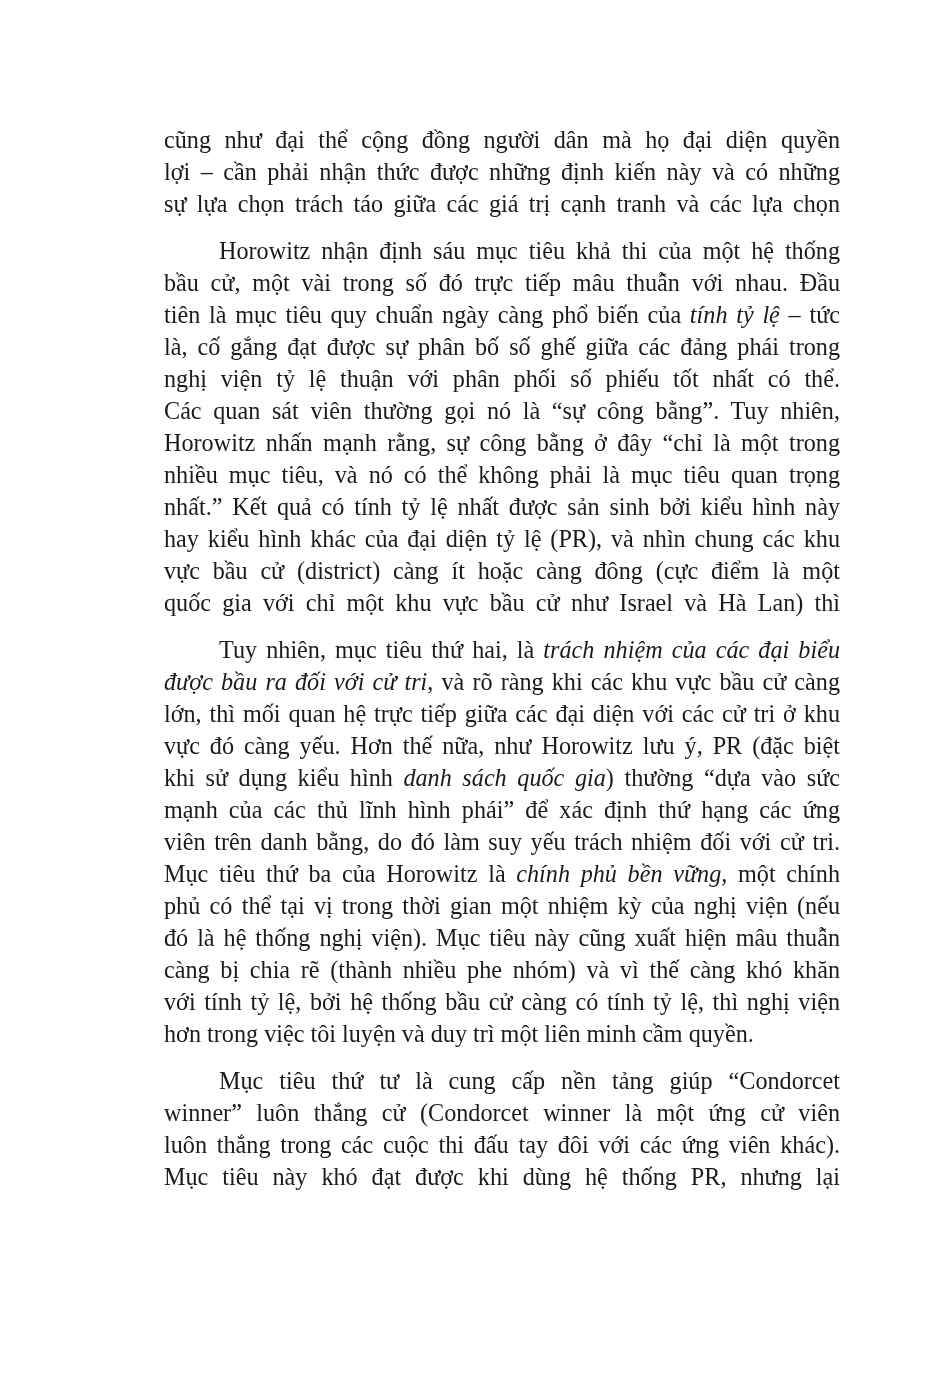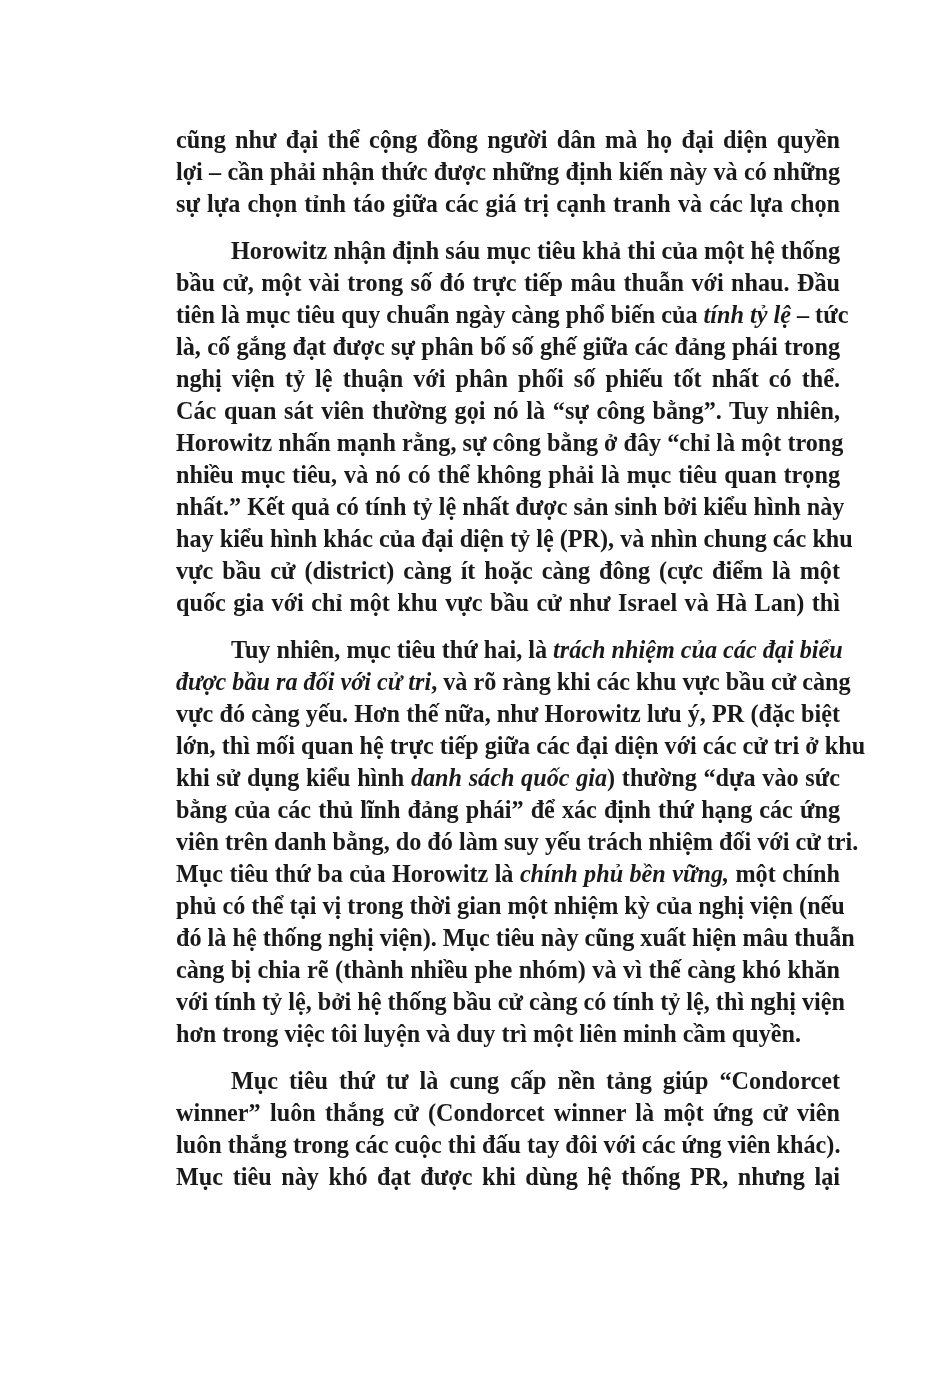--- a/index.html
+++ b/index.html
@@ -8,63 +8,62 @@
       position: absolute;
       left: 160px;
       top: 124px;
       width: 680px;
       font-family: "Liberation Serif", "DejaVu Serif", serif;
       font-size: 24.2px;
       line-height: 32px;
       color: #1a1a1a;
     }
     .para {
-      margin: 0 0 15px 16px;
+      margin: 0 0 15px 4px;
       text-align: justify;
       text-align-last: left;
-      font-weight: bold;
     }
     .para.indent { text-indent: 55px; }
     .para .line { display: block; text-align: justify; text-align-last: justify; white-space: nowrap; }
     .para .line.last { text-align-last: left; }
     .para.indent .line:not(:first-child) { text-indent: 0; }
     .para.indent .line:first-child { padding-left: 55px; }
     .para.indent { text-indent: 0; }
     em { font-style: italic; }
   </style>
 </head>
 <body>
 
 <div class="page" id="page">
     <p class="para">
       <span class="line"><span>cũng như đại thể cộng đồng người dân mà họ đại diện quyền</span></span>
       <span class="line"><span>lợi – cần phải nhận thức được những định kiến này và có những</span></span>
-      <span class="line"><span>sự lựa chọn tỉnh táo giữa các giá trị cạnh tranh và các lựa chọn</span></span>
+      <span class="line"><span>sự lựa chọn trách táo giữa các giá trị cạnh tranh và các lựa chọn</span></span>
     </p>
     <p class="para indent">
       <span class="line"><span>Horowitz nhận định sáu mục tiêu khả thi của một hệ thống</span></span>
       <span class="line"><span>bầu cử, một vài trong số đó trực tiếp mâu thuẫn với nhau. Đầu</span></span>
       <span class="line"><span>tiên là mục tiêu quy chuẩn ngày càng phổ biến của </span><em>tính tỷ lệ</em><span> – tức</span></span>
       <span class="line"><span>là, cố gắng đạt được sự phân bố số ghế giữa các đảng phái trong</span></span>
       <span class="line"><span>nghị viện tỷ lệ thuận với phân phối số phiếu tốt nhất có thể.</span></span>
       <span class="line"><span>Các quan sát viên thường gọi nó là “sự công bằng”. Tuy nhiên,</span></span>
       <span class="line"><span>Horowitz nhấn mạnh rằng, sự công bằng ở đây “chỉ là một trong</span></span>
       <span class="line"><span>nhiều mục tiêu, và nó có thể không phải là mục tiêu quan trọng</span></span>
       <span class="line"><span>nhất.” Kết quả có tính tỷ lệ nhất được sản sinh bởi kiểu hình này</span></span>
       <span class="line"><span>hay kiểu hình khác của đại diện tỷ lệ (PR), và nhìn chung các khu</span></span>
       <span class="line"><span>vực bầu cử (district) càng ít hoặc càng đông (cực điểm là một</span></span>
       <span class="line"><span>quốc gia với chỉ một khu vực bầu cử như Israel và Hà Lan) thì</span></span>
     </p>
     <p class="para indent">
       <span class="line"><span>Tuy nhiên, mục tiêu thứ hai, là </span><em>trách nhiệm của các đại biểu</em></span>
       <span class="line"><em>được bầu ra đối với cử tri</em><span>, và rõ ràng khi các khu vực bầu cử càng</span></span>
+      <span class="line"><span>lớn, thì mối quan hệ trực tiếp giữa các đại diện với các cử tri ở khu</span></span>
       <span class="line"><span>vực đó càng yếu. Hơn thế nữa, như Horowitz lưu ý, PR (đặc biệt</span></span>
-      <span class="line"><span>lớn, thì mối quan hệ trực tiếp giữa các đại diện với các cử tri ở khu</span></span>
       <span class="line"><span>khi sử dụng kiểu hình </span><em>danh sách quốc gia</em><span>) thường “dựa vào sức</span></span>
-      <span class="line"><span>bằng của các thủ lĩnh đảng phái” để xác định thứ hạng các ứng</span></span>
+      <span class="line"><span>mạnh của các thủ lĩnh hình phái” để xác định thứ hạng các ứng</span></span>
       <span class="line"><span>viên trên danh bằng, do đó làm suy yếu trách nhiệm đối với cử tri.</span></span>
       <span class="line"><span>Mục tiêu thứ ba của Horowitz là </span><em>chính phủ bền vững,</em><span> một chính</span></span>
       <span class="line"><span>phủ có thể tại vị trong thời gian một nhiệm kỳ của nghị viện (nếu</span></span>
       <span class="line"><span>đó là hệ thống nghị viện). Mục tiêu này cũng xuất hiện mâu thuẫn</span></span>
       <span class="line"><span>càng bị chia rẽ (thành nhiều phe nhóm) và vì thế càng khó khăn</span></span>
       <span class="line"><span>với tính tỷ lệ, bởi hệ thống bầu cử càng có tính tỷ lệ, thì nghị viện</span></span>
       <span class="line last"><span>hơn trong việc tôi luyện và duy trì một liên minh cầm quyền.</span></span>
     </p>
     <p class="para indent">
       <span class="line"><span>Mục tiêu thứ tư là cung cấp nền tảng giúp “Condorcet</span></span>

